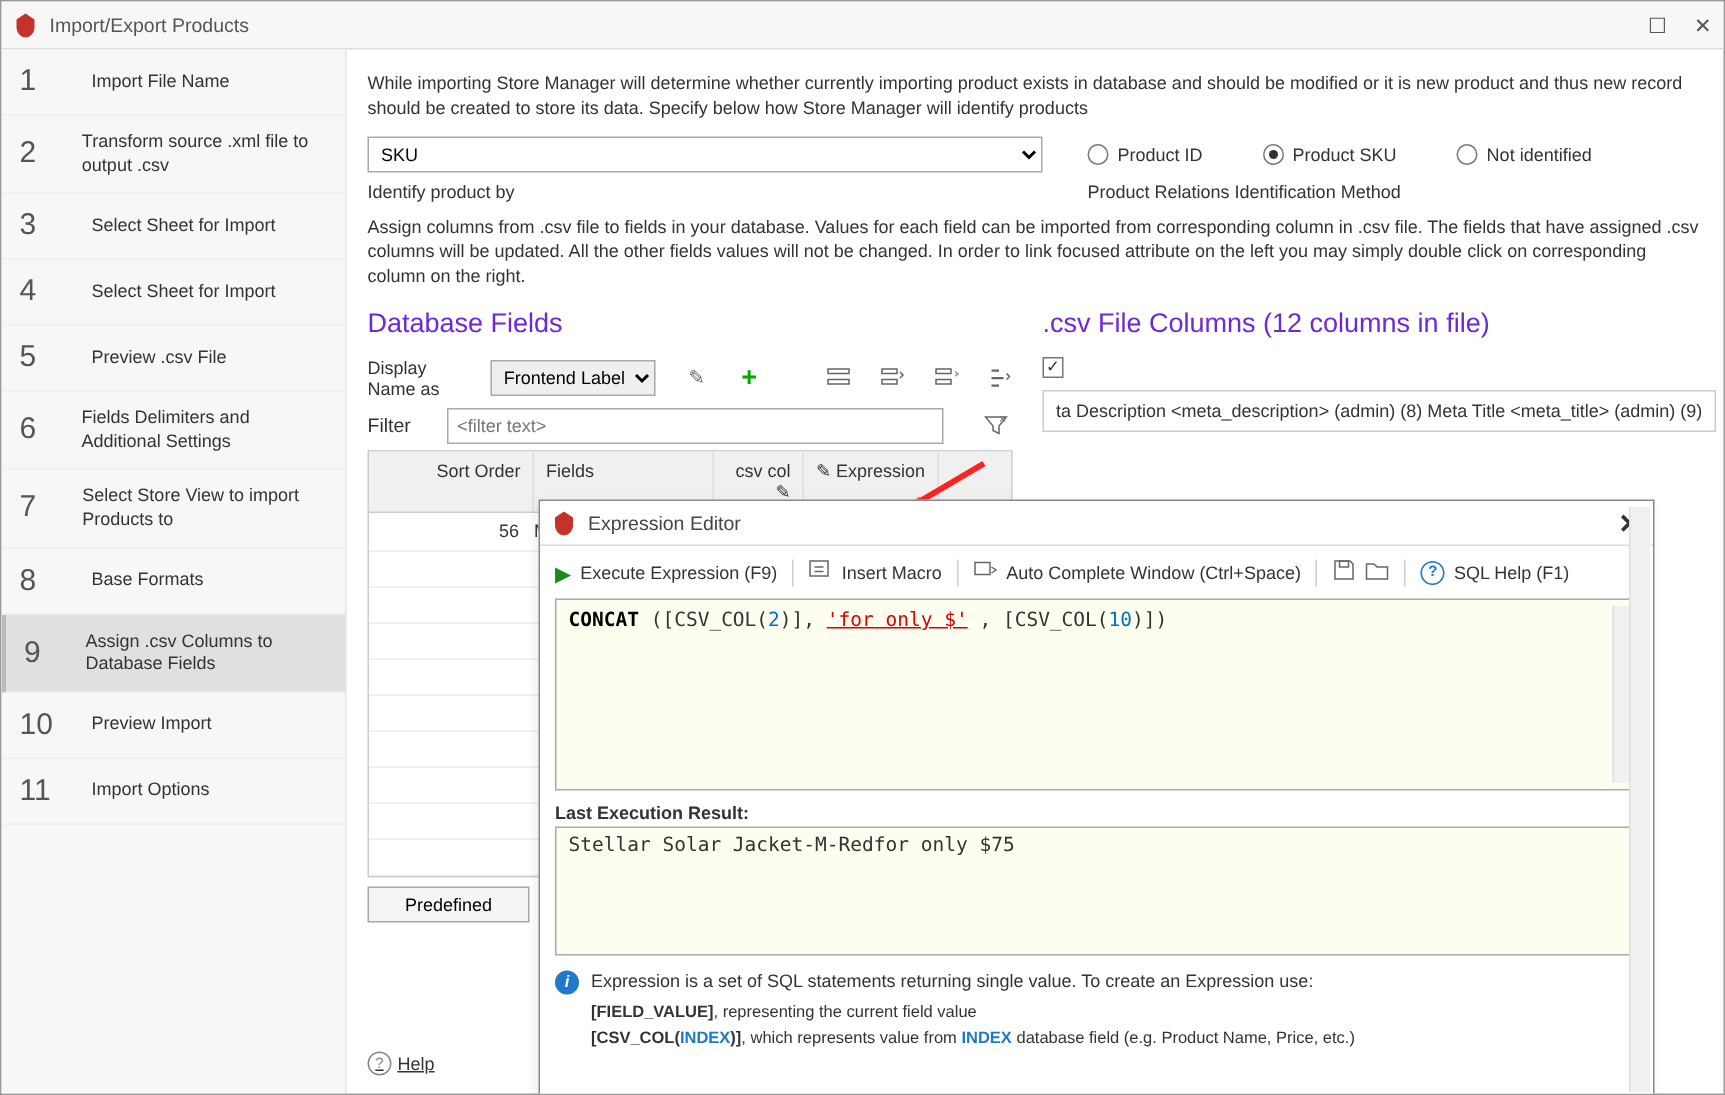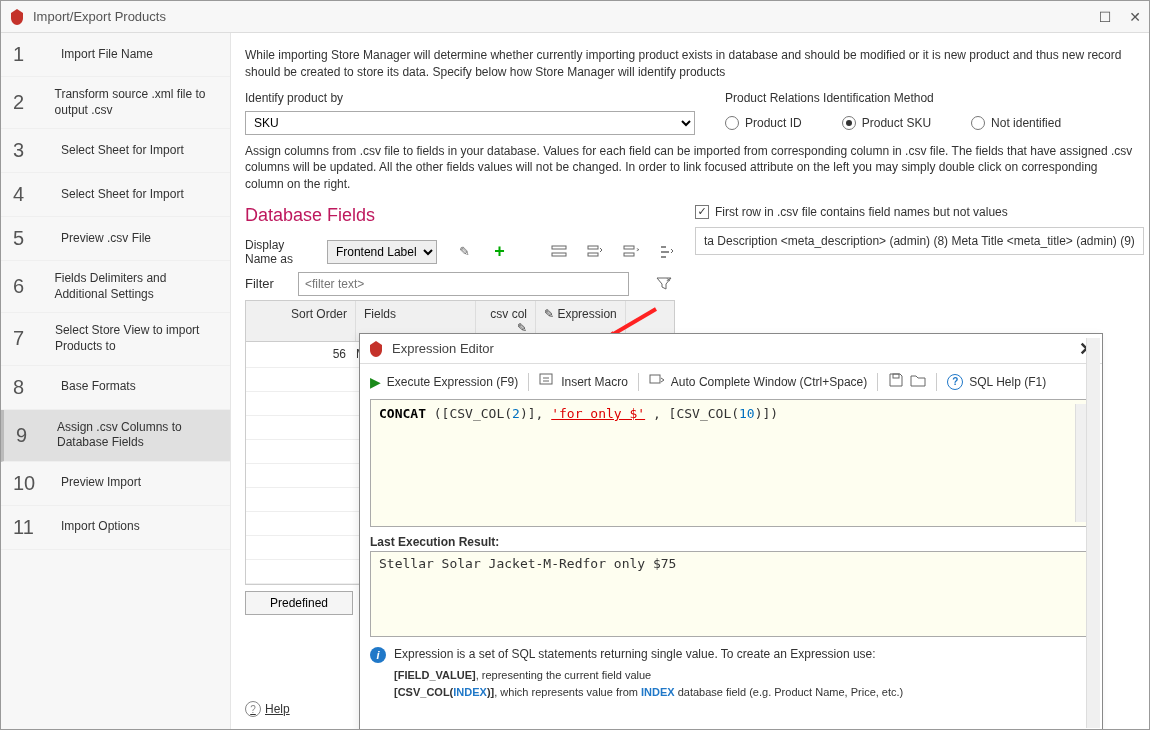--- a/index.html
+++ b/index.html
@@ -20,21 +20,21 @@
 .identify-label { font-size: 12px; font-weight: 500; }
 select.wide { width: 450px; height: 24px; font-size: 12px; border: 1px solid #aaa; background: #fff; padding: 0 4px; }
 .radio-group { display: flex; align-items: center; gap: 40px; font-size: 12px; }
 .radio-item { display: flex; align-items: center; gap: 6px; }
 .radio { width: 14px; height: 14px; border: 1.5px solid #777; border-radius: 50%; display: inline-flex; align-items: center; justify-content: center; }
 .radio.on::after { content: ''; width: 6px; height: 6px; background: #333; border-radius: 50%; }
 .assign-text { font-size: 12px; color: #333; line-height: 1.4; margin: 8px 0 12px 0; }
 .cols2 { display: flex; gap: 20px; }
 .left-col { width: 430px; }
 .right-col { flex: 1; }
-h3.sect { font-size: 18px; font-weight: 400; color: #be185d; margin-bottom: 12px; }
+h3.sect { font-size: 18px; font-weight: 400; color: #6d28d9; margin-bottom: 12px; }
 .toolbar { display: flex; align-items: center; gap: 20px; margin-bottom: 6px; }
 .toolbar .lbl { font-size: 12px; }
 select.small { height: 24px; font-size: 12px; border: 1px solid #aaa; padding: 0 4px; }
 .tbtn { width: 22px; height: 22px; display: inline-flex; align-items: center; justify-content: center; cursor: pointer; color: #666; }
 .tbtn.green { color: #0a0; font-size: 18px; font-weight: bold; }
 .filter-row { display: flex; align-items: center; gap: 24px; margin-bottom: 4px; }
 input.filter { flex: 1; height: 24px; border: 1px solid #aaa; padding: 0 6px; font-size: 12px; color: #888; }
 .grid { border: 1px solid #ccc; }
 .grid-head { display: flex; background: #f0f0f0; border-bottom: 1px solid #ccc; font-size: 12px; }
 .grid-head div { padding: 6px 8px; border-right: 1px solid #ddd; }
@@ -134,44 +134,44 @@
     <div class="step">
         <span class="num">11</span>
         <span class="lbl">Import Options</span>
       </div>
   </div>
 
   <div class="content">
     <div class="intro">While importing Store Manager will determine whether currently importing product exists in database and should be modified or it is new product and thus new record should be created to store its data. Specify below how Store Manager will identify products</div>
 
     <div class="row">
-      <div style="width:450px">
-        <div class="identify-label">Identify product by</div>
-      </div>
-      <div class="identify-label">Product Relations Identification Method</div>
-    </div>
-
-    <div class="row">
       <select class="wide">
         <option>SKU</option>
       </select>
       <div class="radio-group">
         <div class="radio-item">
             <span class="radio"></span>
             <span>Product ID</span>
           </div>
         <div class="radio-item">
             <span class="radio on"></span>
             <span>Product SKU</span>
           </div>
         <div class="radio-item">
             <span class="radio"></span>
             <span>Not identified</span>
           </div>
       </div>
+    </div>
+
+    <div class="row">
+      <div style="width:450px">
+        <div class="identify-label">Identify product by</div>
+      </div>
+      <div class="identify-label">Product Relations Identification Method</div>
     </div>
 
     <div class="assign-text">Assign columns from .csv file to fields in your database. Values for each field can be imported from corresponding column in .csv file. The fields that have assigned .csv columns will be updated. All the other fields values will not be changed. In order to link focused attribute on the left you may simply double click on corresponding column on the right.</div>
 
     <div class="cols2">
       <div class="left-col">
         <h3 class="sect">Database Fields</h3>
         <div class="toolbar">
           <span class="lbl">Display Name as</span>
           <select class="small" style="width:110px"><option>Frontend Label</option></select>
@@ -235,23 +235,23 @@
           <div class="grid-row empty"></div>
           <div class="grid-row empty"></div>
           <div class="grid-row empty"></div>
           <div class="grid-row empty"></div>
           <div class="grid-row empty"></div>
         </div>
         <button class="predefined-btn">Predefined</button>
       </div>
 
       <div class="right-col">
+        <h3 class="sect">.csv File Columns (12 columns in file)</h3>
         <div class="chk-row">
           <span class="chk on"></span>
-          <span>First row in .csv file contains field names but not values</span>
         </div>
         <div class="csv-cols-box">ta Description &lt;meta_description&gt; (admin) (8)     Meta Title &lt;meta_title&gt; (admin) (9)</div>
       </div>
     </div>
 
     <a class="help-link">
       <span class="help-ico">?</span>
       <span>Help</span>
     </a>
   </div>

